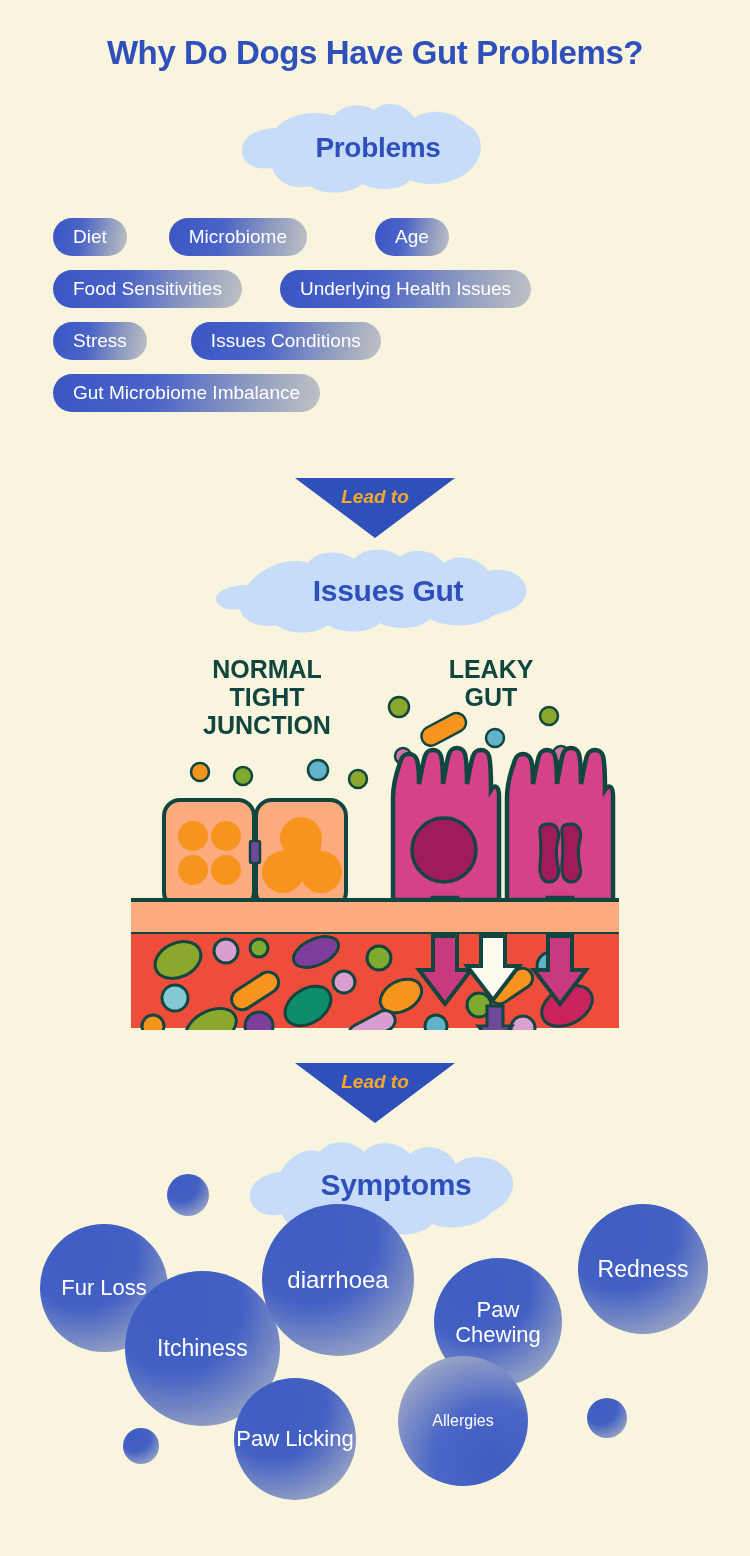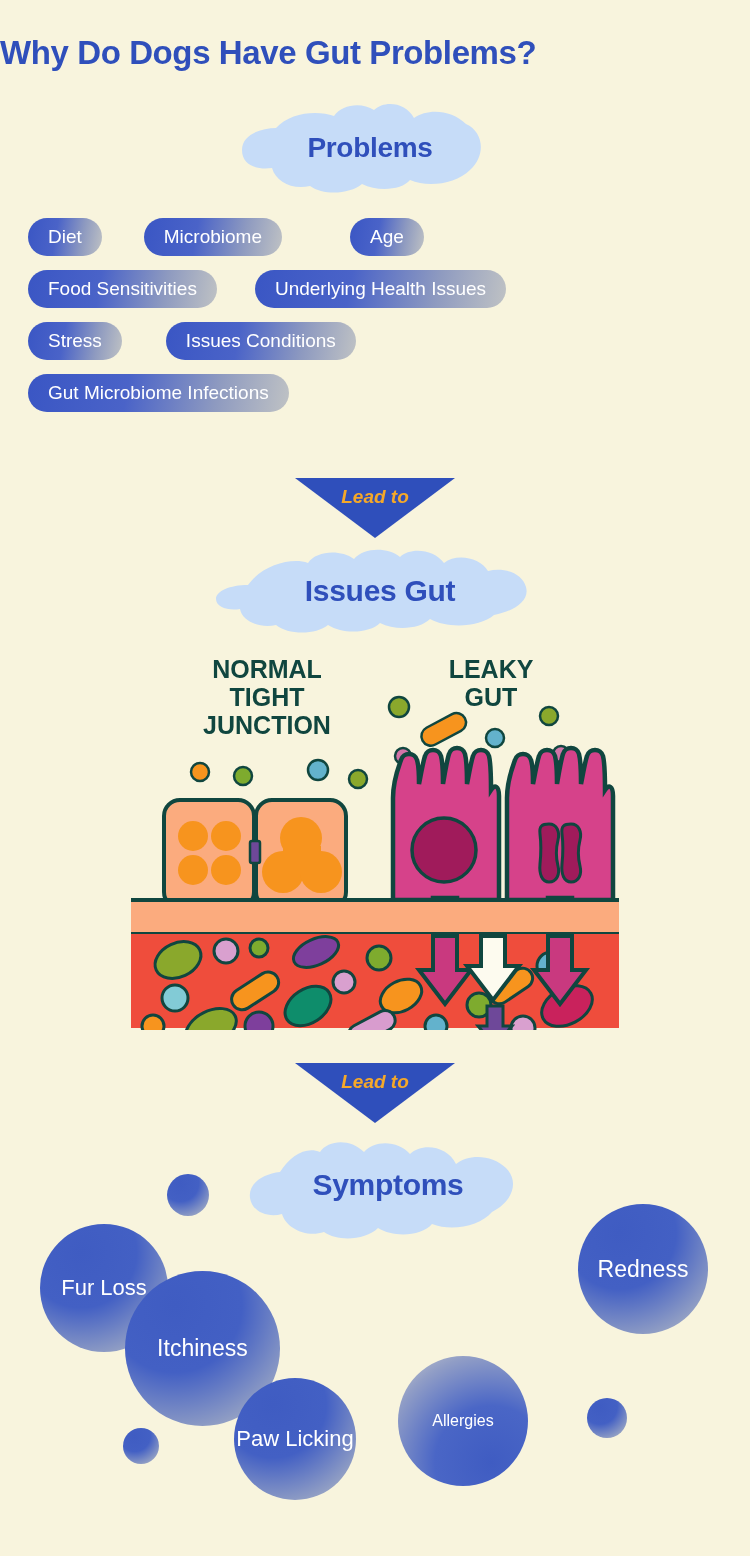--- a/index.html
+++ b/index.html
@@ -16,33 +16,33 @@
     height: 1556px;
     background: #f8f4dd;
   }
 
   
   .page-title {
     position: absolute;
     top: 34px;
     left: 0;
     width: 750px;
-    text-align: left;
+    text-align: center;
     font-size: 33px;
     font-weight: bold;
     letter-spacing: -0.4px;
     color: #2f4fbb;
   }
 
   
   .cloud-wrap { position: absolute; }
   .cloud-wrap svg { display: block; }
   .cloud-label {
     position: absolute;
-    left: 8px; top: 0;
+    left: 16px; top: 0;
     width: 100%; height: 100%;
     display: flex;
     align-items: center;
     justify-content: center;
     font-size: 28px;
     font-weight: bold;
     color: #2f4fbb;
     letter-spacing: -0.3px;
   }
   #cloud-problems { left: 232px; top: 100px; width: 260px; height: 96px; }
@@ -50,21 +50,21 @@
   #cloud-symptoms { left: 240px; top: 1132px; width: 280px; height: 110px; }
   #cloud-leaky .cloud-label { font-size: 30px; }
   #cloud-symptoms .cloud-label { font-size: 30px; padding-bottom: 4px; }
 
   
   .pills { position: absolute; left: 0; top: 218px; width: 750px; }
   .pill-row {
     display: flex;
     align-items: center;
     margin-bottom: 14px;
-    padding-left: 28px;
+    padding-left: 53px;
   }
   .pill {
     height: 38px;
     display: inline-flex;
     align-items: center;
     border-radius: 19px;
     padding: 0 20px;
     color: #ffffff;
     font-size: 19px;
     white-space: nowrap;
@@ -154,21 +154,21 @@
     </div>
     <div class="pill-row">
       <span class="pill">Food Sensitivities</span>
       <span class="pill gap-c">Underlying Health Issues</span>
     </div>
     <div class="pill-row">
       <span class="pill">Stress</span>
       <span class="pill gap-d">Issues Conditions</span>
     </div>
     <div class="pill-row">
-      <span class="pill">Gut Microbiome Infections</span>
+      <span class="pill">Gut Microbiome Imbalance</span>
     </div>
   </div>
 
   <div class="lead-arrow" id="lead-1">
     <div class="tri"></div>
     <div class="lead-text">Lead to</div>
   </div>
 
   <div class="cloud-wrap" id="cloud-leaky">
     <svg width="320" height="92" viewBox="0 0 320 92" aria-hidden="true">
@@ -315,22 +315,28 @@
     <div class="cloud-label">Symptoms</div>
   </div>
 
   <div id="symptoms-cluster">
       <div class="bubble g-normal" style="left: 40px; top: 58px; width: 128px; height: 128px; font-size: 22px;">
         <span>Fur Loss</span>
       </div>
       <div class="bubble g-normal" style="left: 125px; top: 105px; width: 155px; height: 155px; font-size: 23px;">
         <span>Itchiness</span>
       </div>
+      <div class="bubble g-normal" style="left: 262px; top: 38px; width: 152px; height: 152px; font-size: 24px;">
+        <span>diarrhoea</span>
+      </div>
       <div class="bubble g-normal" style="left: 234px; top: 212px; width: 122px; height: 122px; font-size: 22px;">
         <span>Paw Licking</span>
+      </div>
+      <div class="bubble g-normal" style="left: 434px; top: 92px; width: 128px; height: 128px; font-size: 22px;">
+        <span>Paw Chewing</span>
       </div>
       <div class="bubble g-invert" style="left: 398px; top: 190px; width: 130px; height: 130px; font-size: 16px;">
         <span>Allergies</span>
       </div>
       <div class="bubble g-normal" style="left: 578px; top: 38px; width: 130px; height: 130px; font-size: 23px;">
         <span>Redness</span>
       </div>
       <div class="bubble g-normal" style="left: 167px; top: 8px; width: 42px; height: 42px; font-size: 12px;"></div>
       <div class="bubble g-normal" style="left: 123px; top: 262px; width: 36px; height: 36px; font-size: 12px;"></div>
       <div class="bubble g-normal" style="left: 587px; top: 232px; width: 40px; height: 40px; font-size: 12px;"></div>

